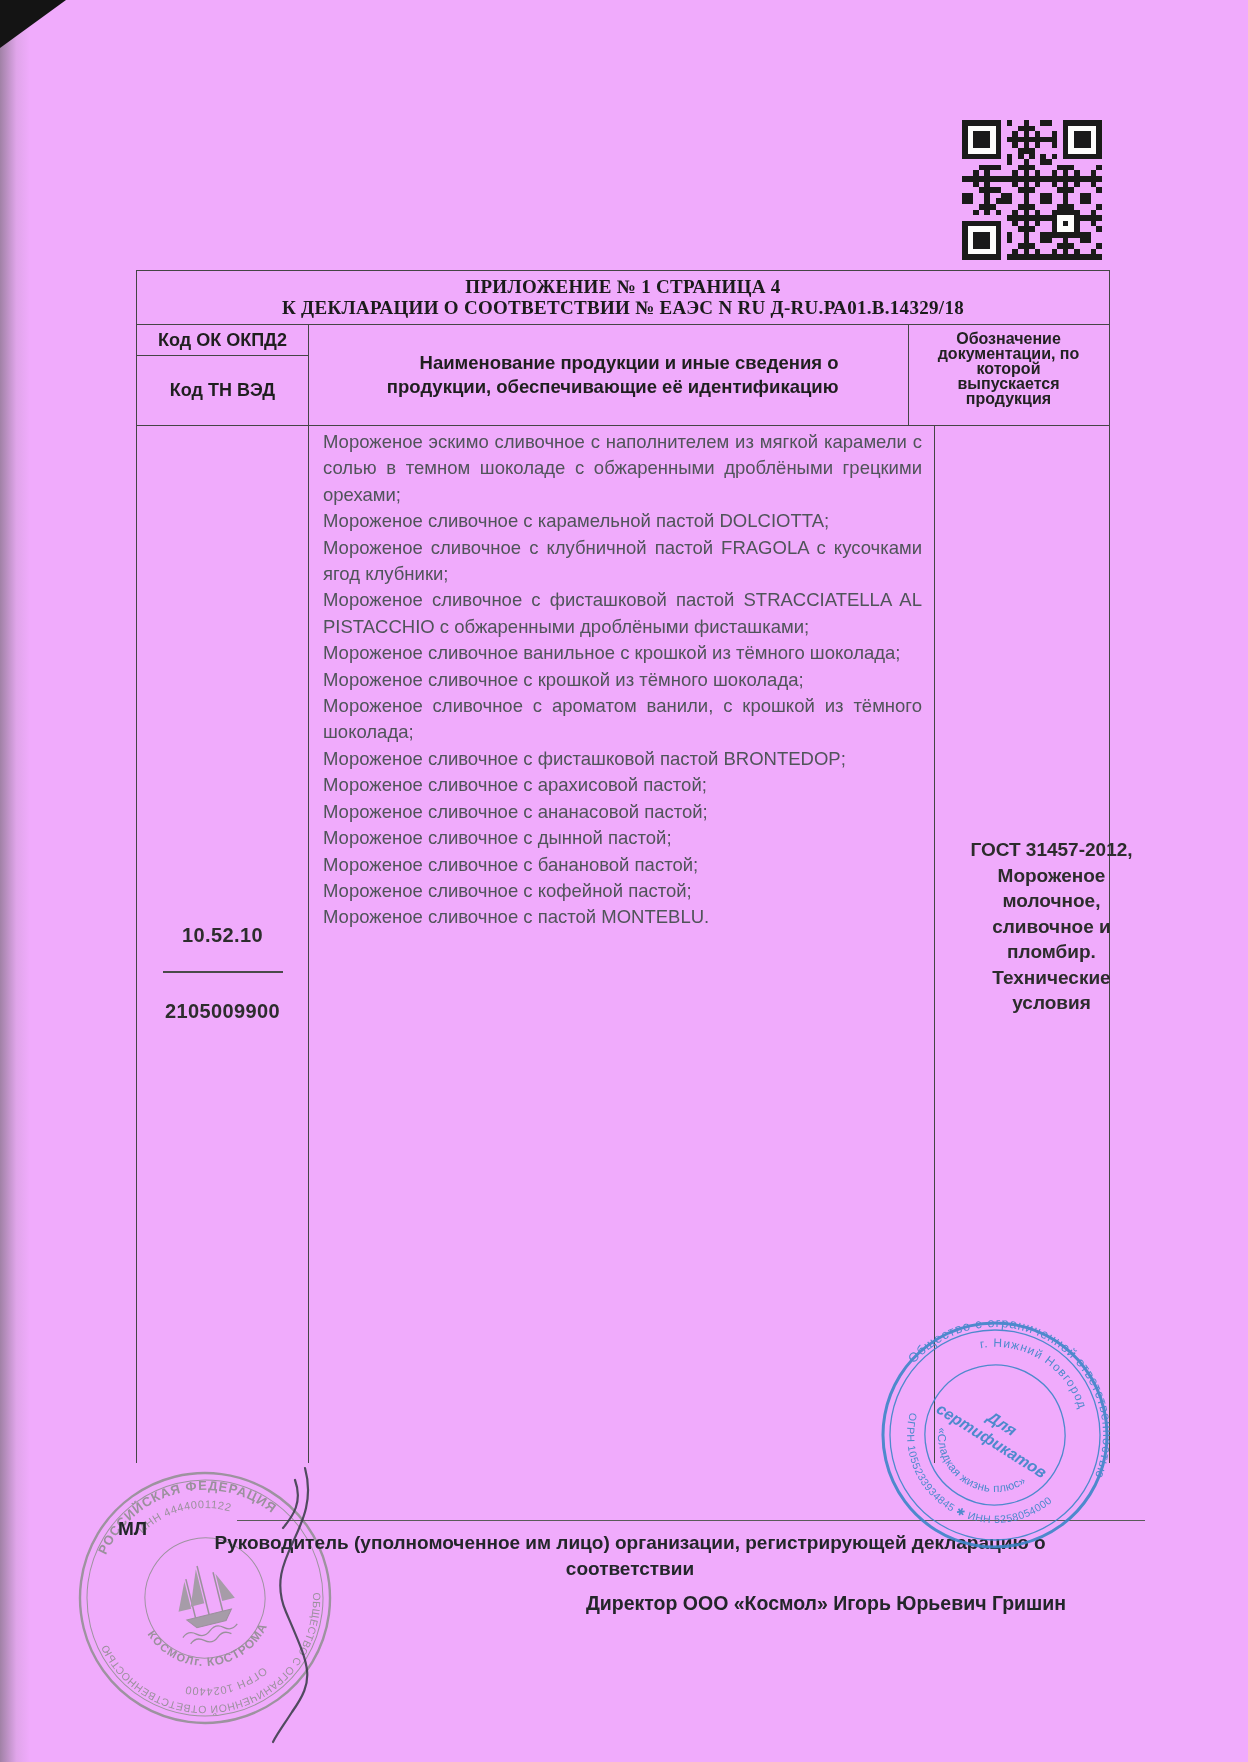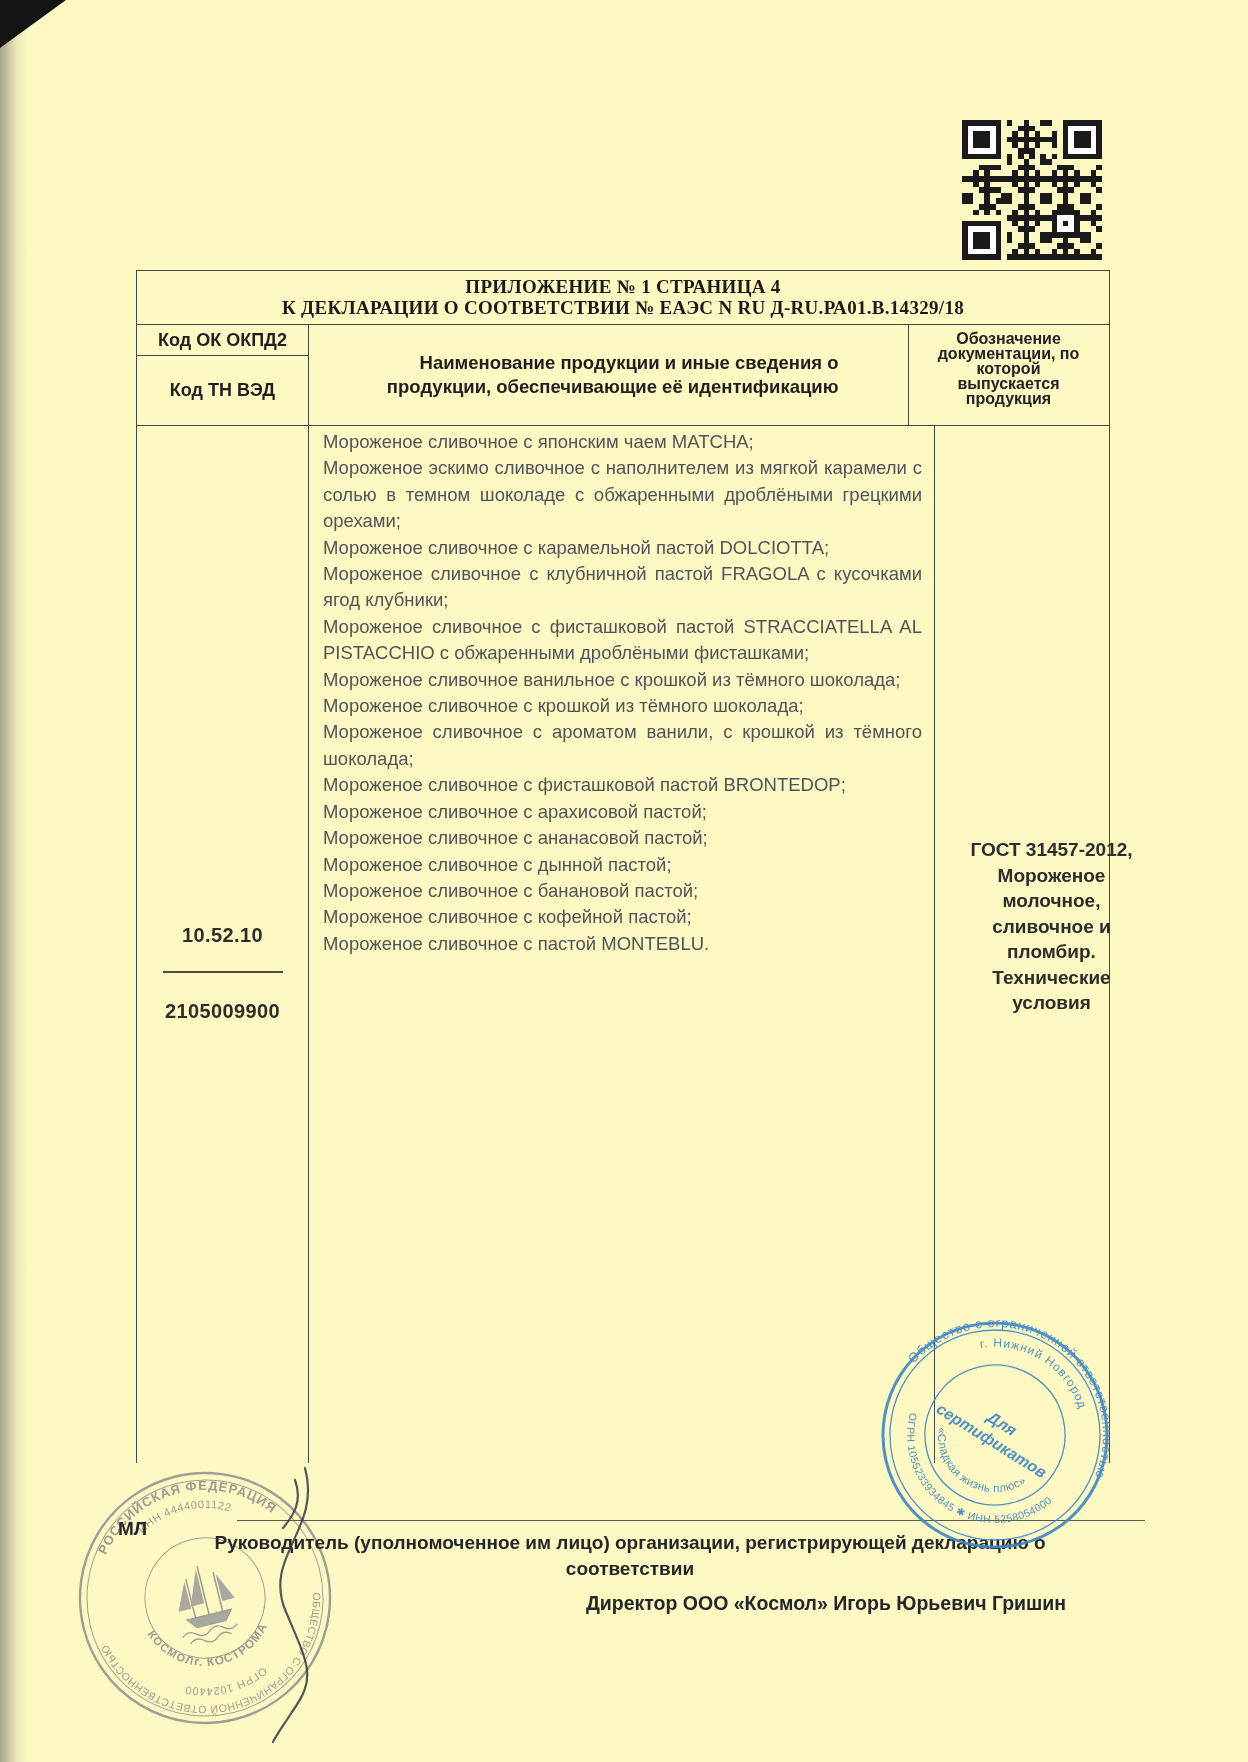--- a/index.html
+++ b/index.html
@@ -1,16 +1,16 @@
 <!DOCTYPE html>
 <html><head>
 <meta charset="utf-8">
 <style>
   html,body{margin:0;padding:0;background:#e8e8e8;}
-  .page{position:relative;width:1248px;height:1762px;background:#fef9c3;overflow:hidden;
+  .page{position:relative;width:1248px;height:1762px;background:#f0abfc;overflow:hidden;
         font-family:"Liberation Sans",sans-serif;color:#222;}
   
   .scan-edge{position:absolute;left:0;top:0;width:30px;height:100%;z-index:0;
     background:linear-gradient(to right,rgba(95,95,95,.55),rgba(130,130,130,.15) 55%,rgba(0,0,0,0));}
   .corner-mark{position:absolute;left:0;top:0;width:66px;height:48px;background:#141414;
     clip-path:polygon(0 0,100% 0,0 100%);z-index:1;}
   
   .qr{position:absolute;left:962px;top:120px;width:140px;height:140px;z-index:2;}
   
   .doc-table{position:absolute;left:136px;top:270px;width:972px;z-index:2;
@@ -315,21 +315,20 @@
       </div>
     </div>
     <div class="t-body">
       <div class="col1 b1">
         <div class="code">10.52.10</div>
         <div class="code-sep"></div>
         <div class="code">2105009900</div>
       </div>
       <div class="col2 b2">
 
-      <div class="product-item">Мороженое сливочное с японским чаем MATCHA;</div>
           <div class="product-item">Мороженое эскимо сливочное с наполнителем из мягкой карамели с солью в темном шоколаде с обжаренными дроблёными грецкими орехами;</div>
           <div class="product-item">Мороженое сливочное с карамельной пастой DOLCIOTTA;</div>
           <div class="product-item">Мороженое сливочное с клубничной пастой FRAGOLA с кусочками ягод клубники;</div>
           <div class="product-item">Мороженое сливочное с фисташковой пастой STRACCIATELLA AL PISTACCHIO с обжаренными дроблёными фисташками;</div>
           <div class="product-item">Мороженое сливочное ванильное с крошкой из тёмного шоколада;</div>
           <div class="product-item">Мороженое сливочное с крошкой из тёмного шоколада;</div>
           <div class="product-item">Мороженое сливочное с ароматом ванили, с крошкой из тёмного шоколада;</div>
           <div class="product-item">Мороженое сливочное с фисташковой пастой BRONTEDOP;</div>
           <div class="product-item">Мороженое сливочное с арахисовой пастой;</div>
           <div class="product-item">Мороженое сливочное с ананасовой пастой;</div>

